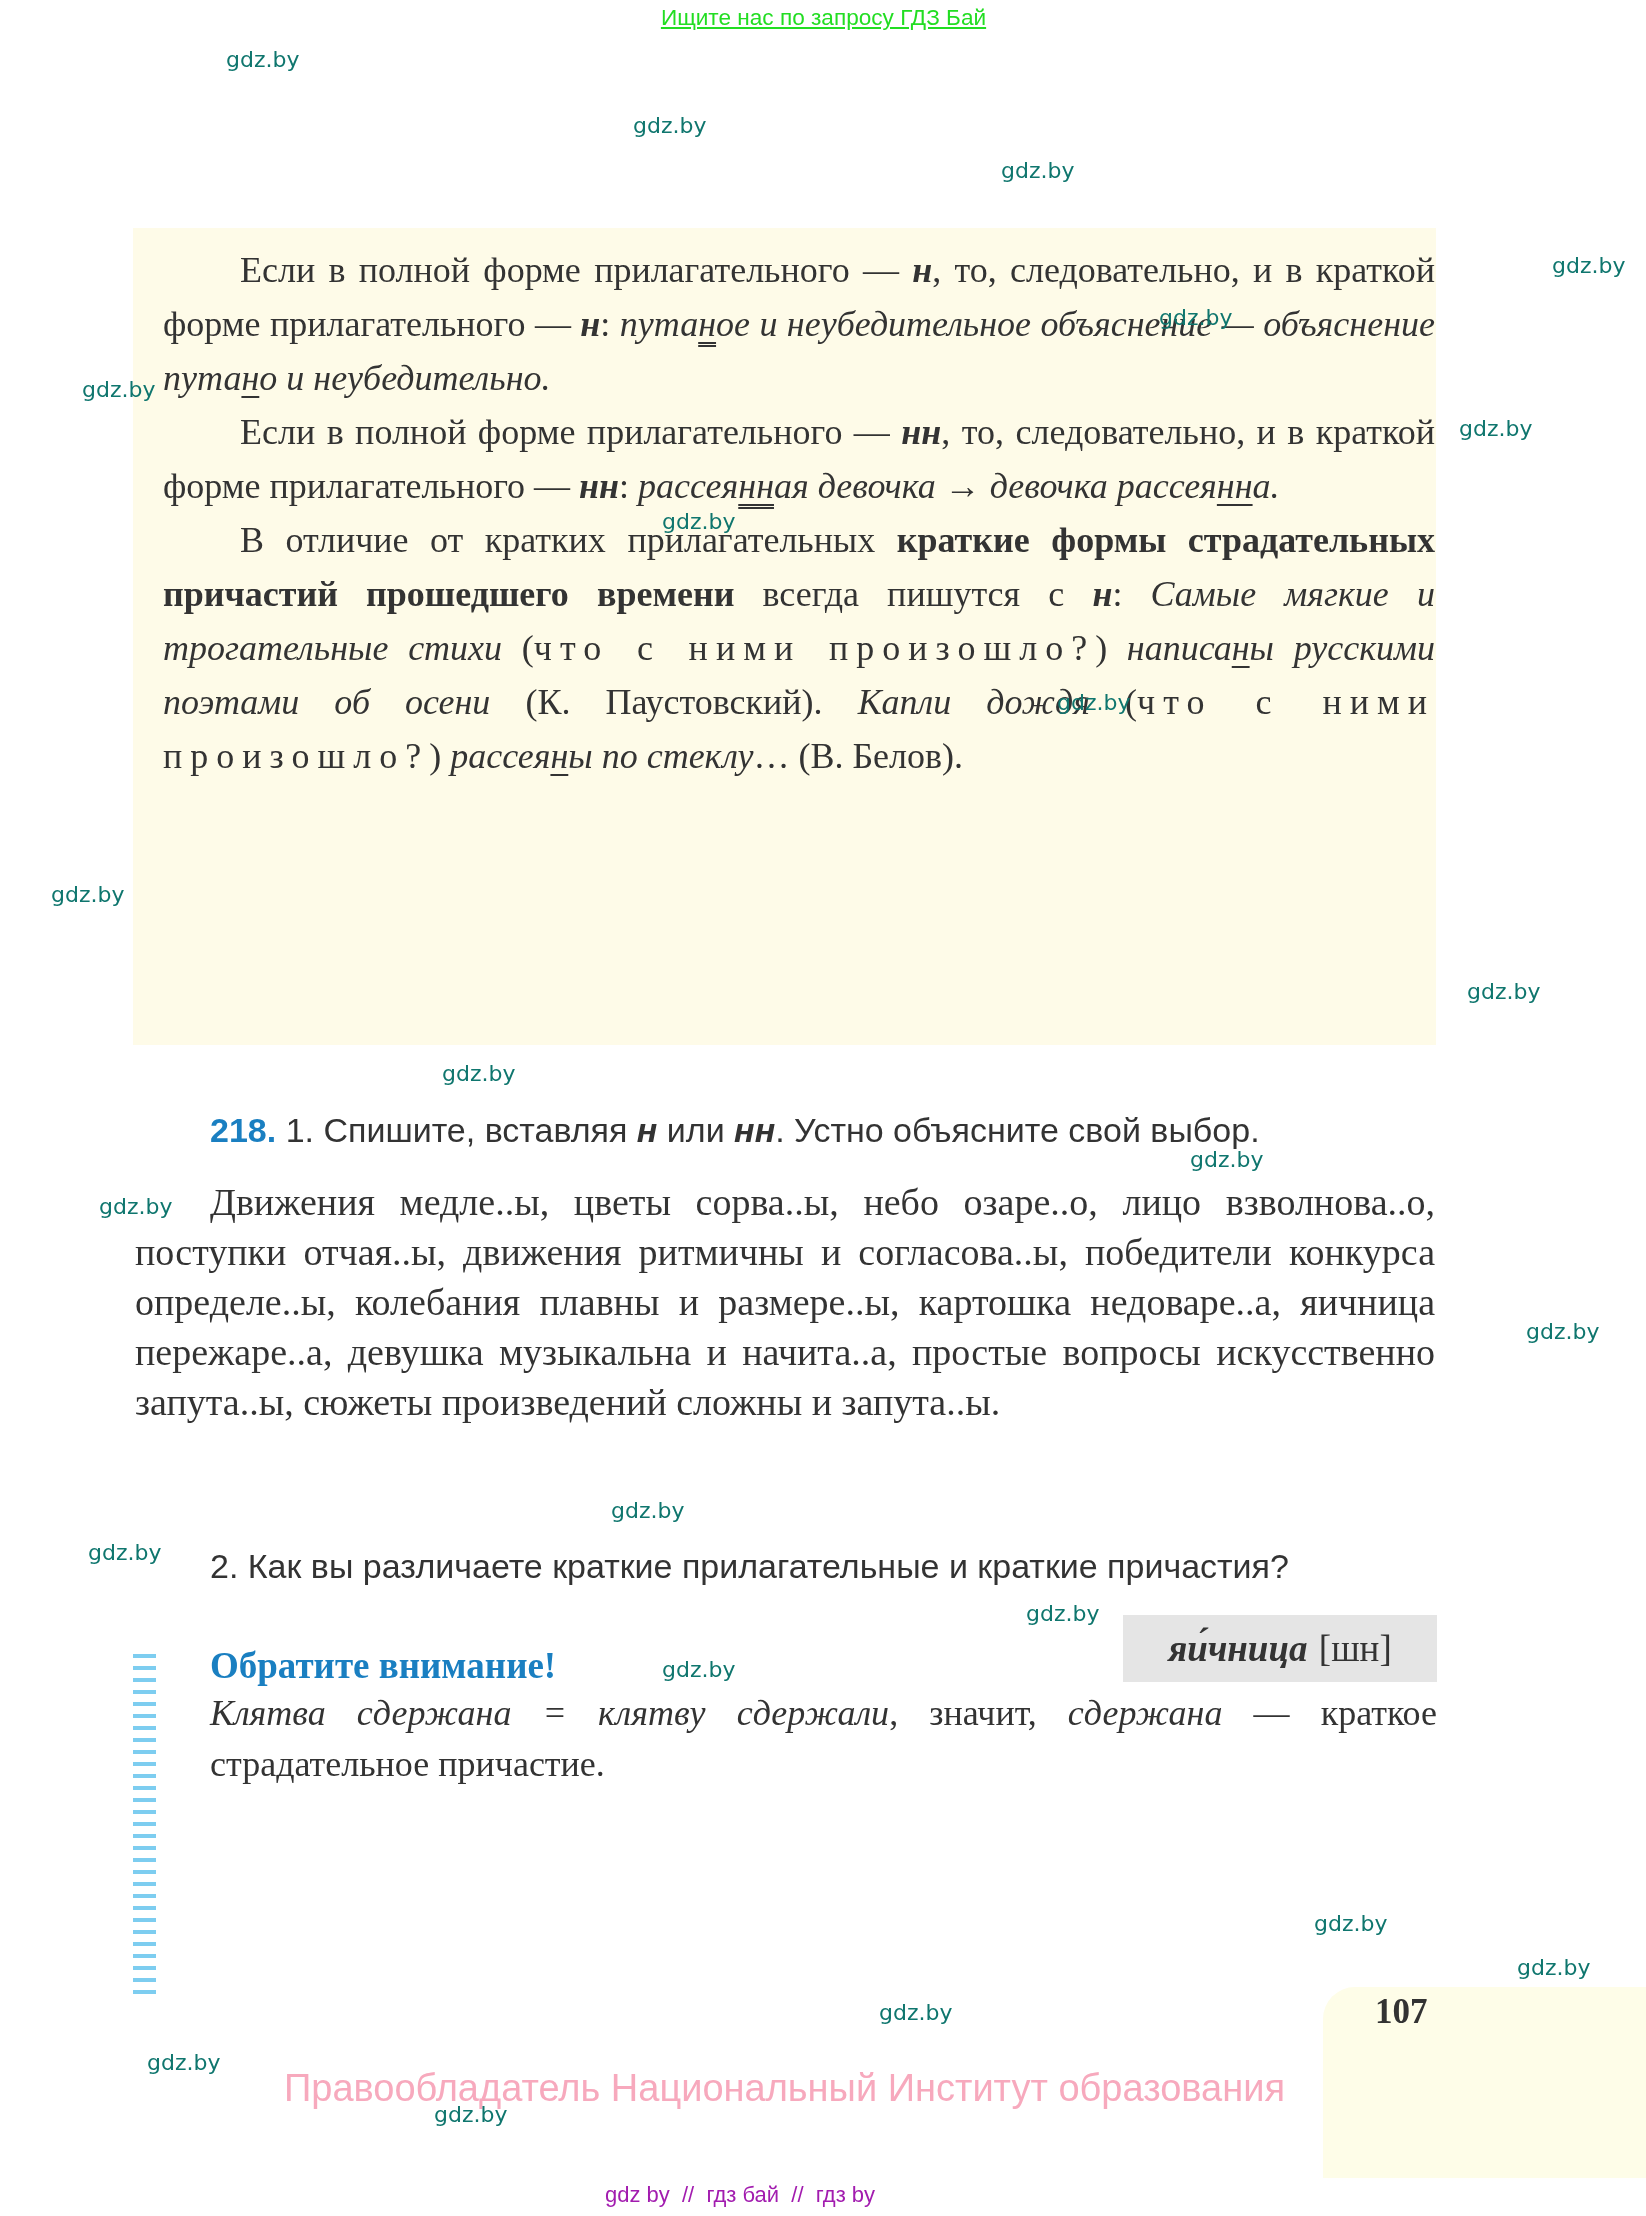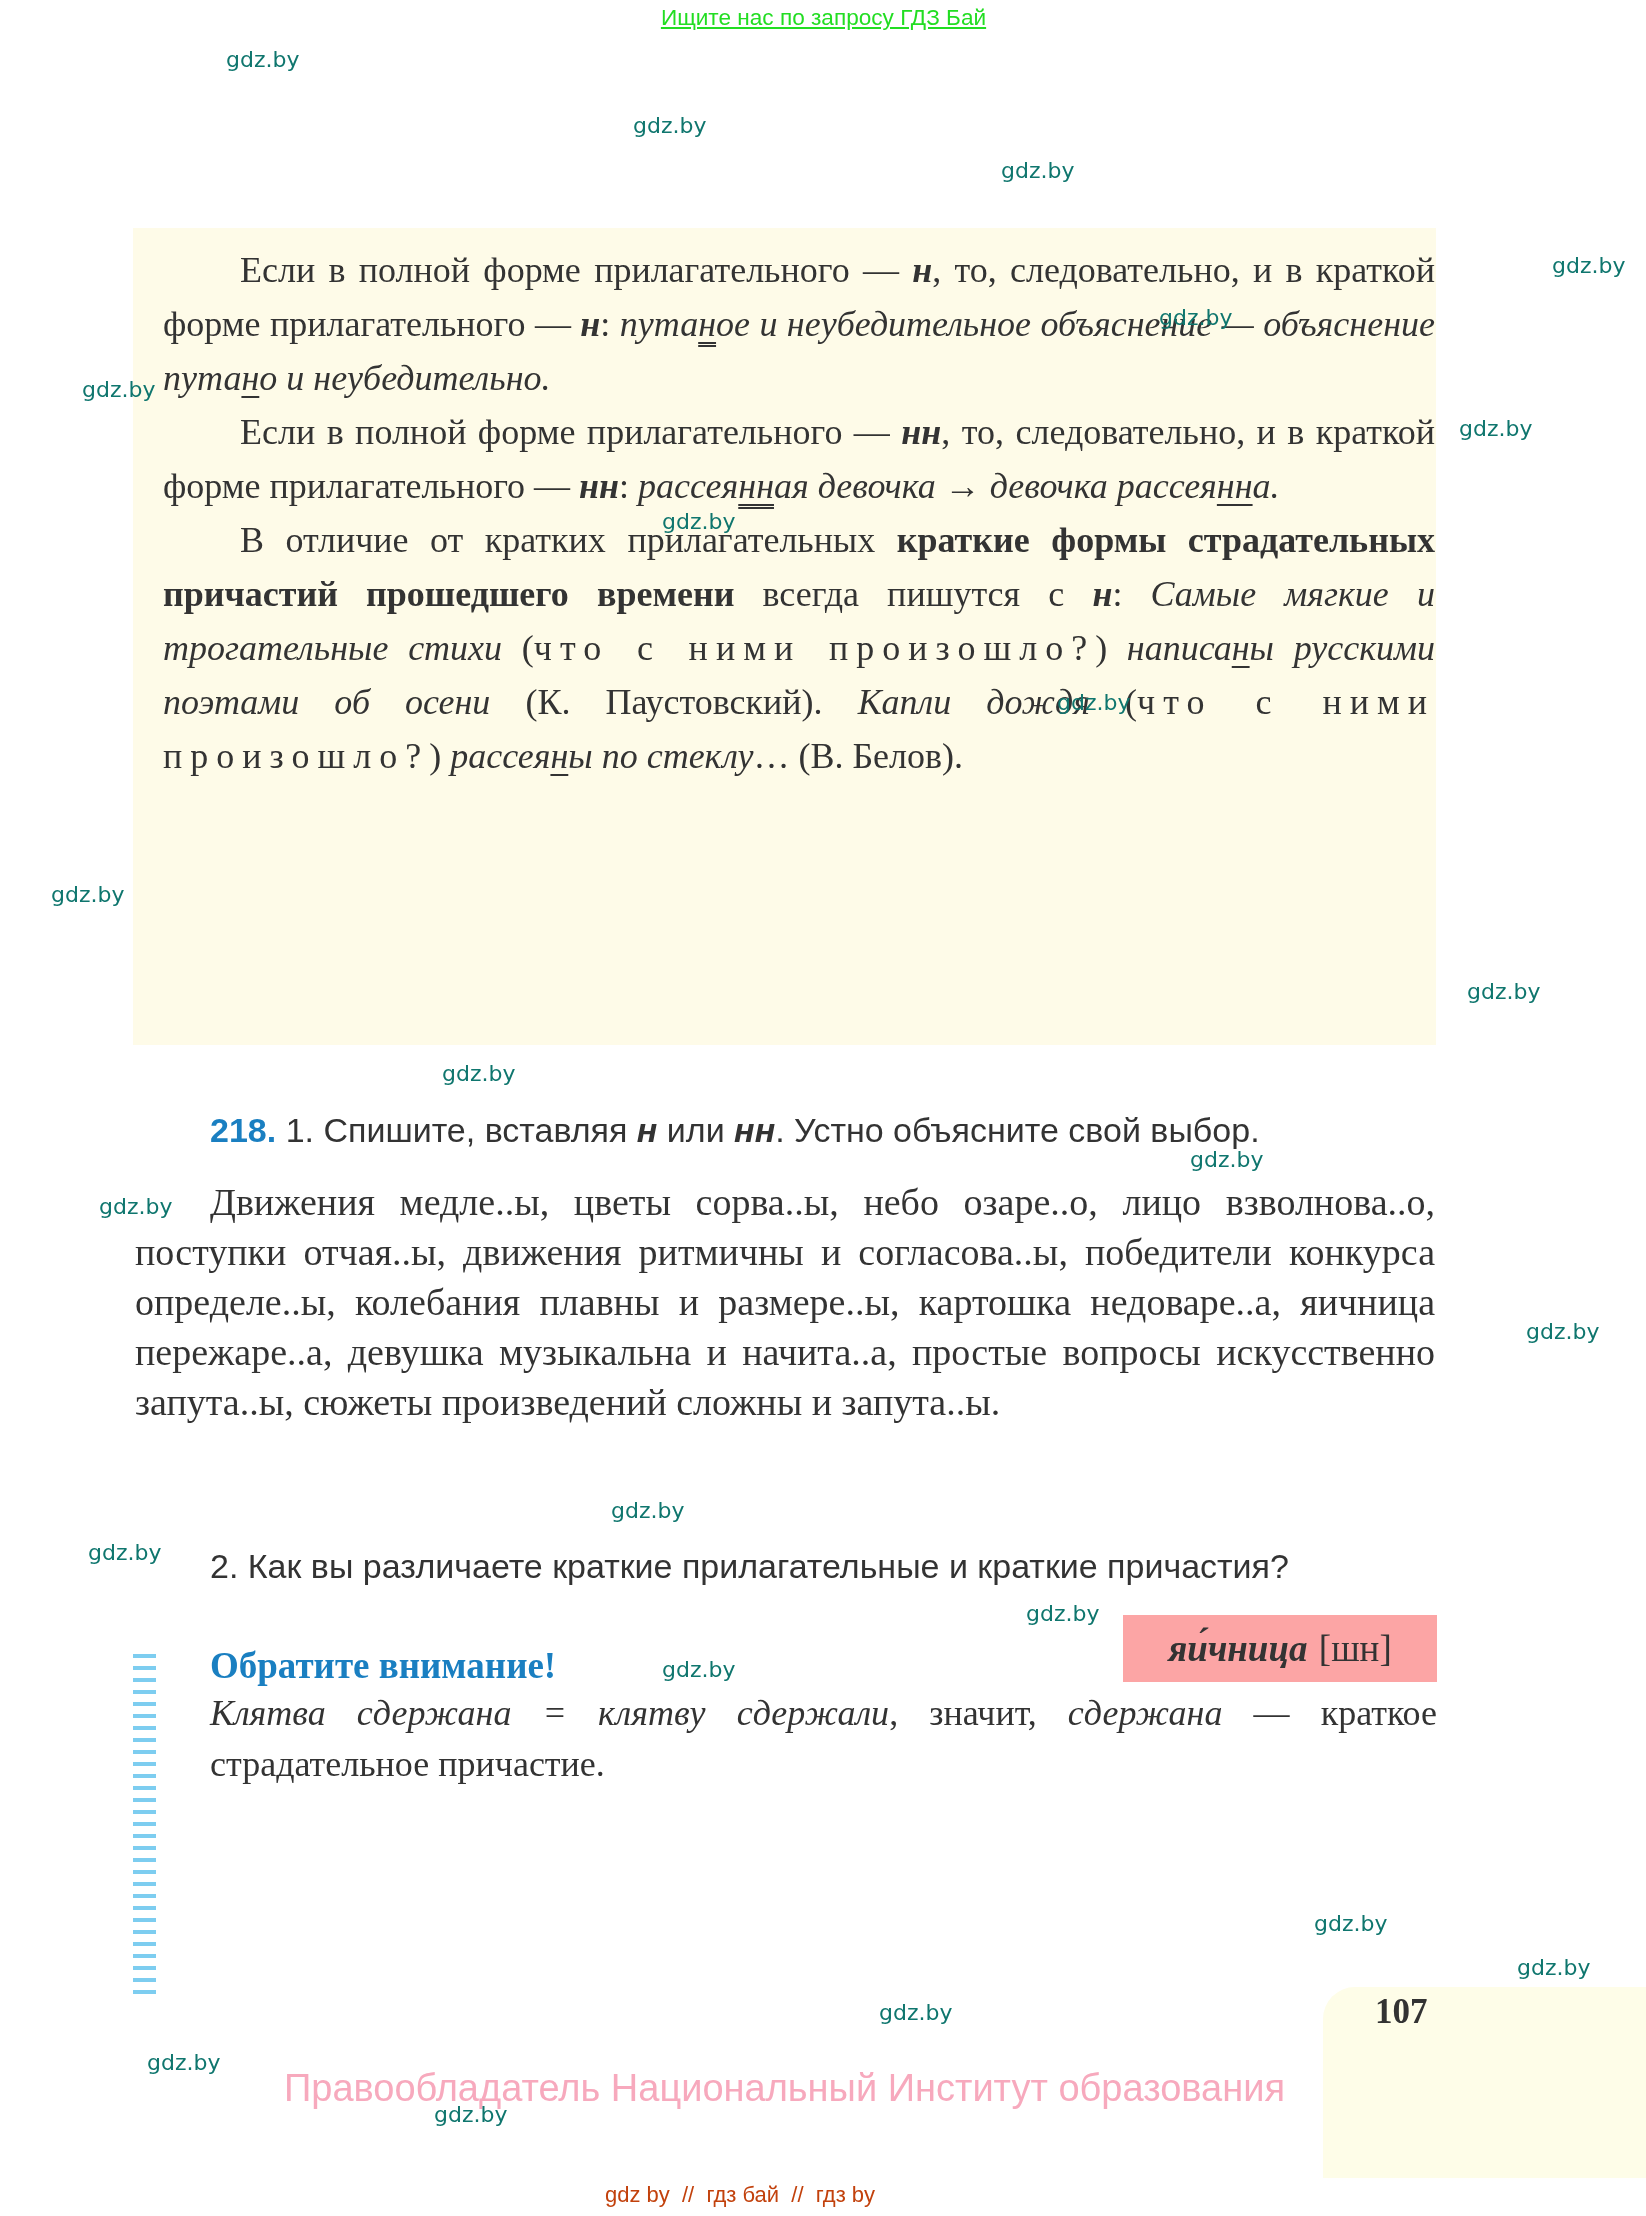--- a/index.html
+++ b/index.html
@@ -61,41 +61,41 @@
     left: 210px; top: 1644px; font-family: "Liberation Serif", serif;
     font-weight: bold; font-size: 37px; color: #1a7fc1; white-space: nowrap;
   }
   .note-text {
     left: 210px; top: 1688px; width: 1227px;
     font-family: "Liberation Serif", "DejaVu Serif", serif;
     font-size: 36px; line-height: 51px; text-align: justify; color: #333333;
   }
   .note-text p { margin: 0; }
   .vocab-box {
-    left: 1123px; top: 1615px; width: 314px; height: 67px; background: #fca5a5;
+    left: 1123px; top: 1615px; width: 314px; height: 67px; background: #e5e5e5;
     font-family: "Liberation Serif", serif; font-size: 37px; color: #333333;
     display: flex; align-items: center; justify-content: center; white-space: nowrap;
   }
   .vocab-word { font-style: italic; font-weight: bold; margin-right: 11.3px; }
   
   .page-tab {
     left: 1323px; top: 1987px; width: 323px; height: 191px; background: #fefde8;
     border-top-left-radius: 32px;
   }
   .page-num {
     left: 1375px; top: 1992px; font-family: "Liberation Serif", serif;
     font-weight: bold; font-size: 35px; color: #333333;
   }
   .copyright {
     left: 284px; top: 2055px; font-family: "Liberation Sans", sans-serif;
     font-size: 38px; color: #f7a9bd; white-space: nowrap; z-index: 4; margin-top: 12px;
   }
   .footer-links {
     left: 0; width: 1480px; top: 2182px; text-align: center;
-    font-family: "Liberation Sans", sans-serif; font-size: 22px; color: #c2410c;
+    font-family: "Liberation Sans", sans-serif; font-size: 22px; color: #a21caf;
     white-space: pre;
   }
 </style>
 </head>
 <body>
 
 <div class="abs top-banner">Ищите нас по запросу ГДЗ Бай</div>
 
 <div id="watermarks">
     <div class="wm" style="left: 226px; top: 47px;">gdz.by</div>

